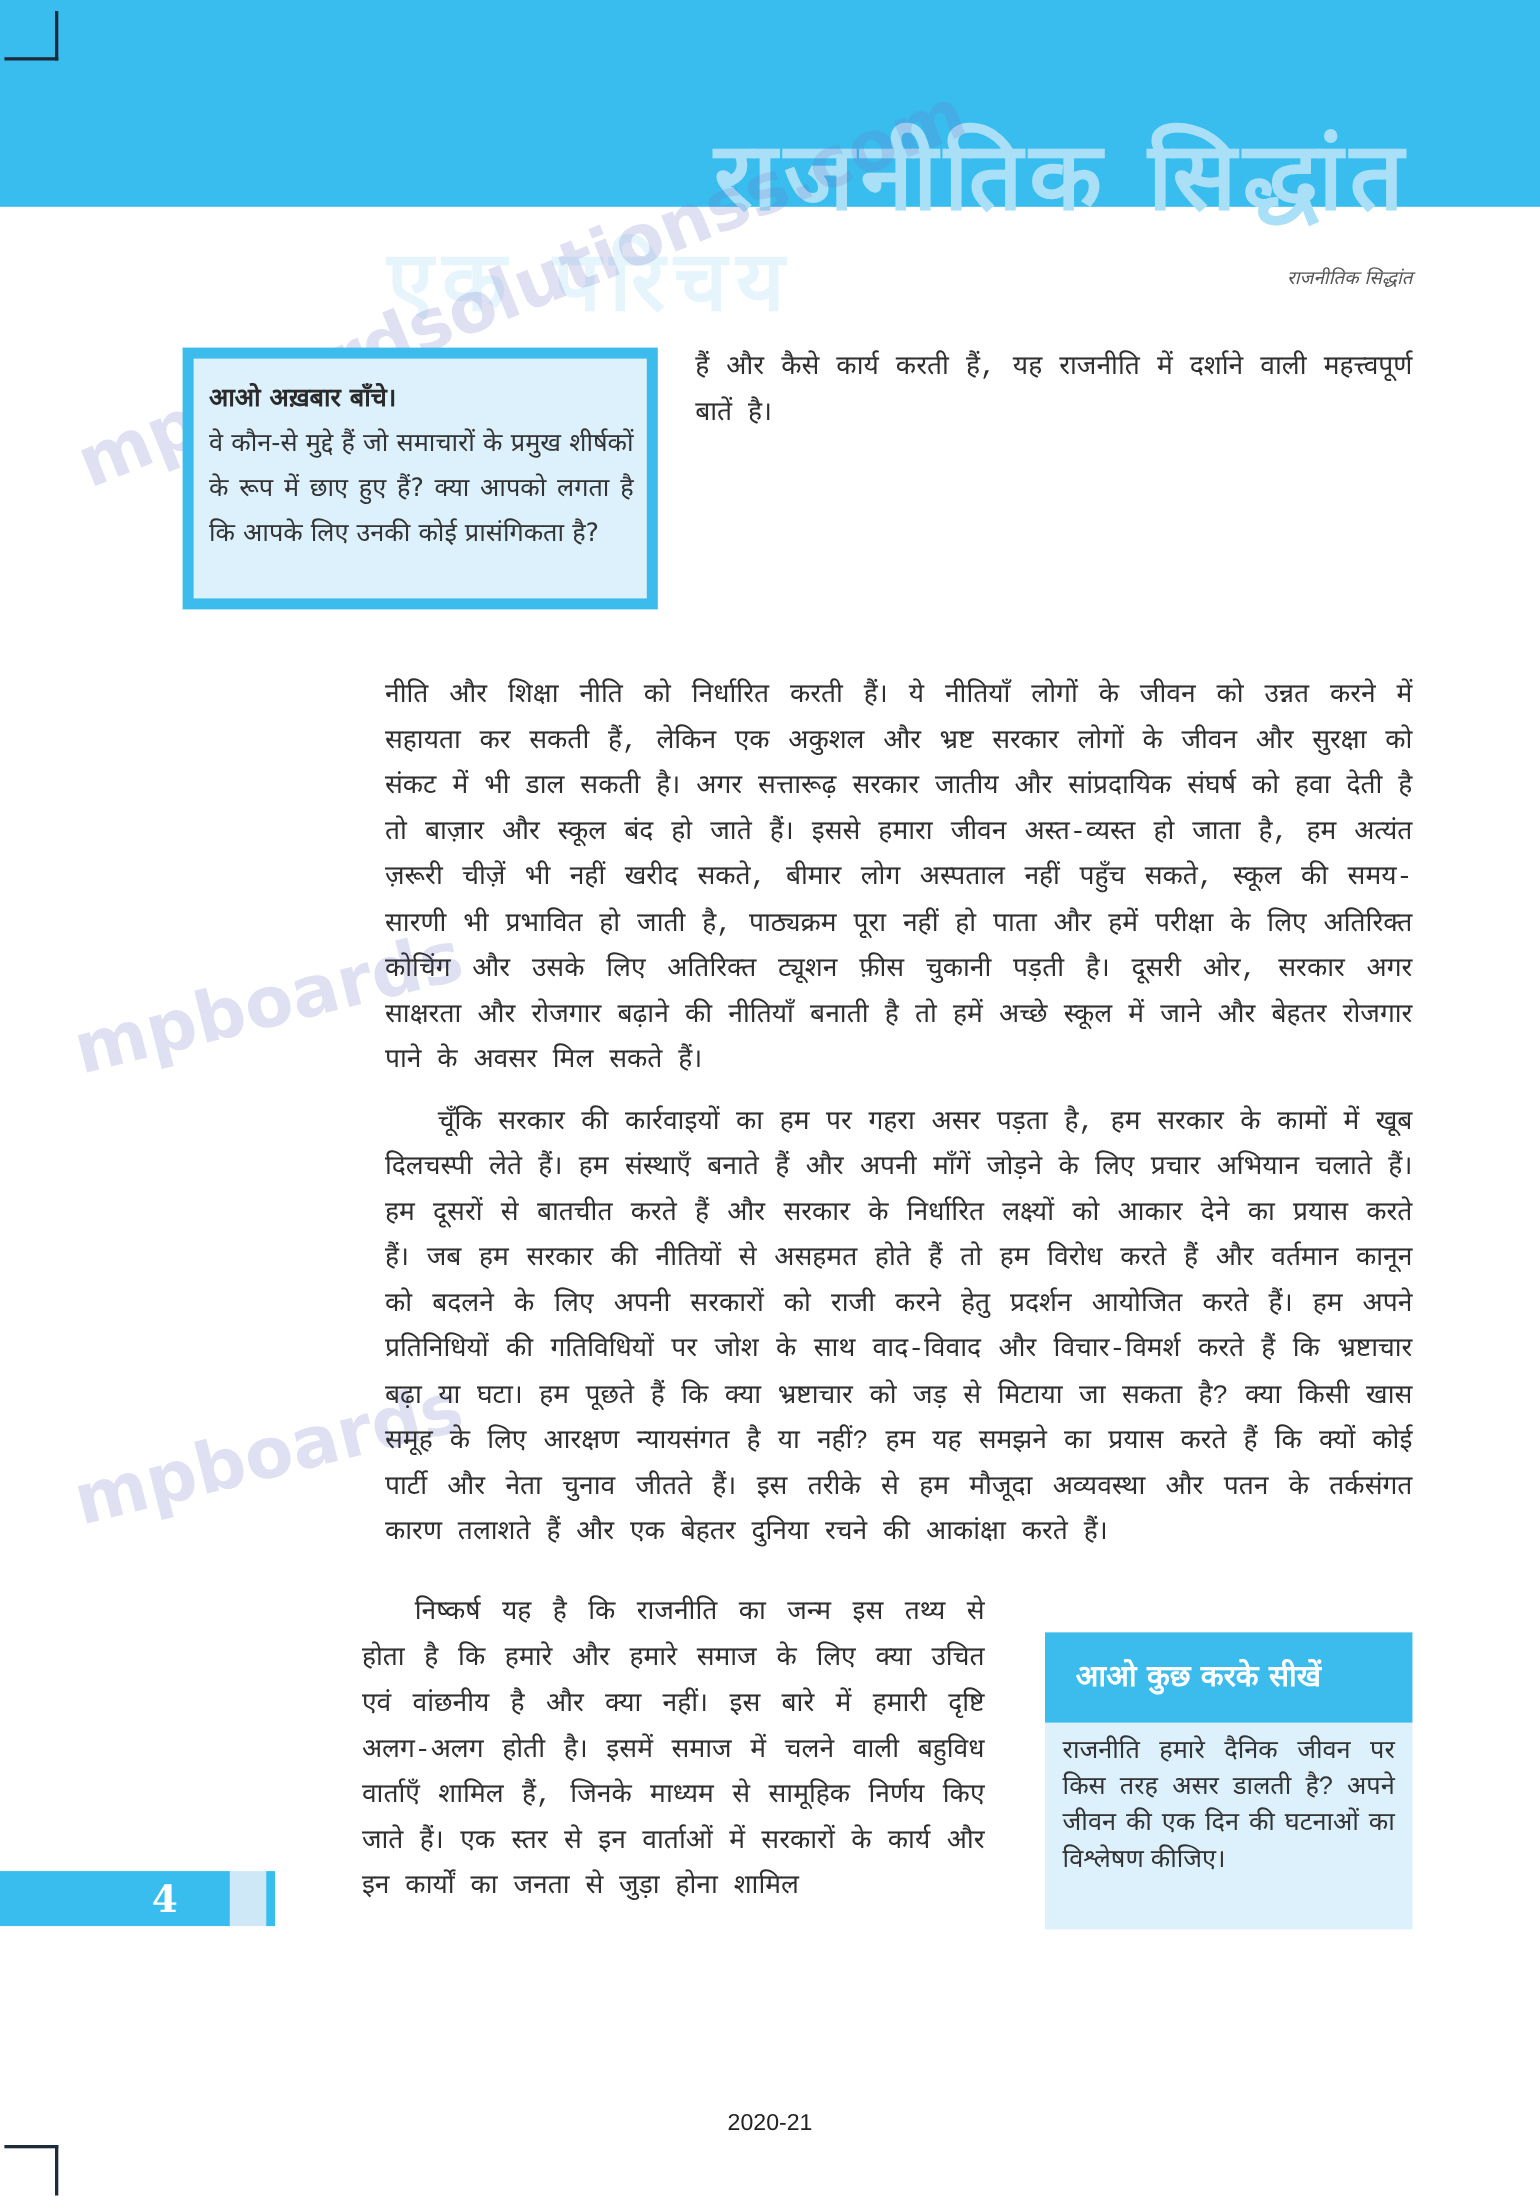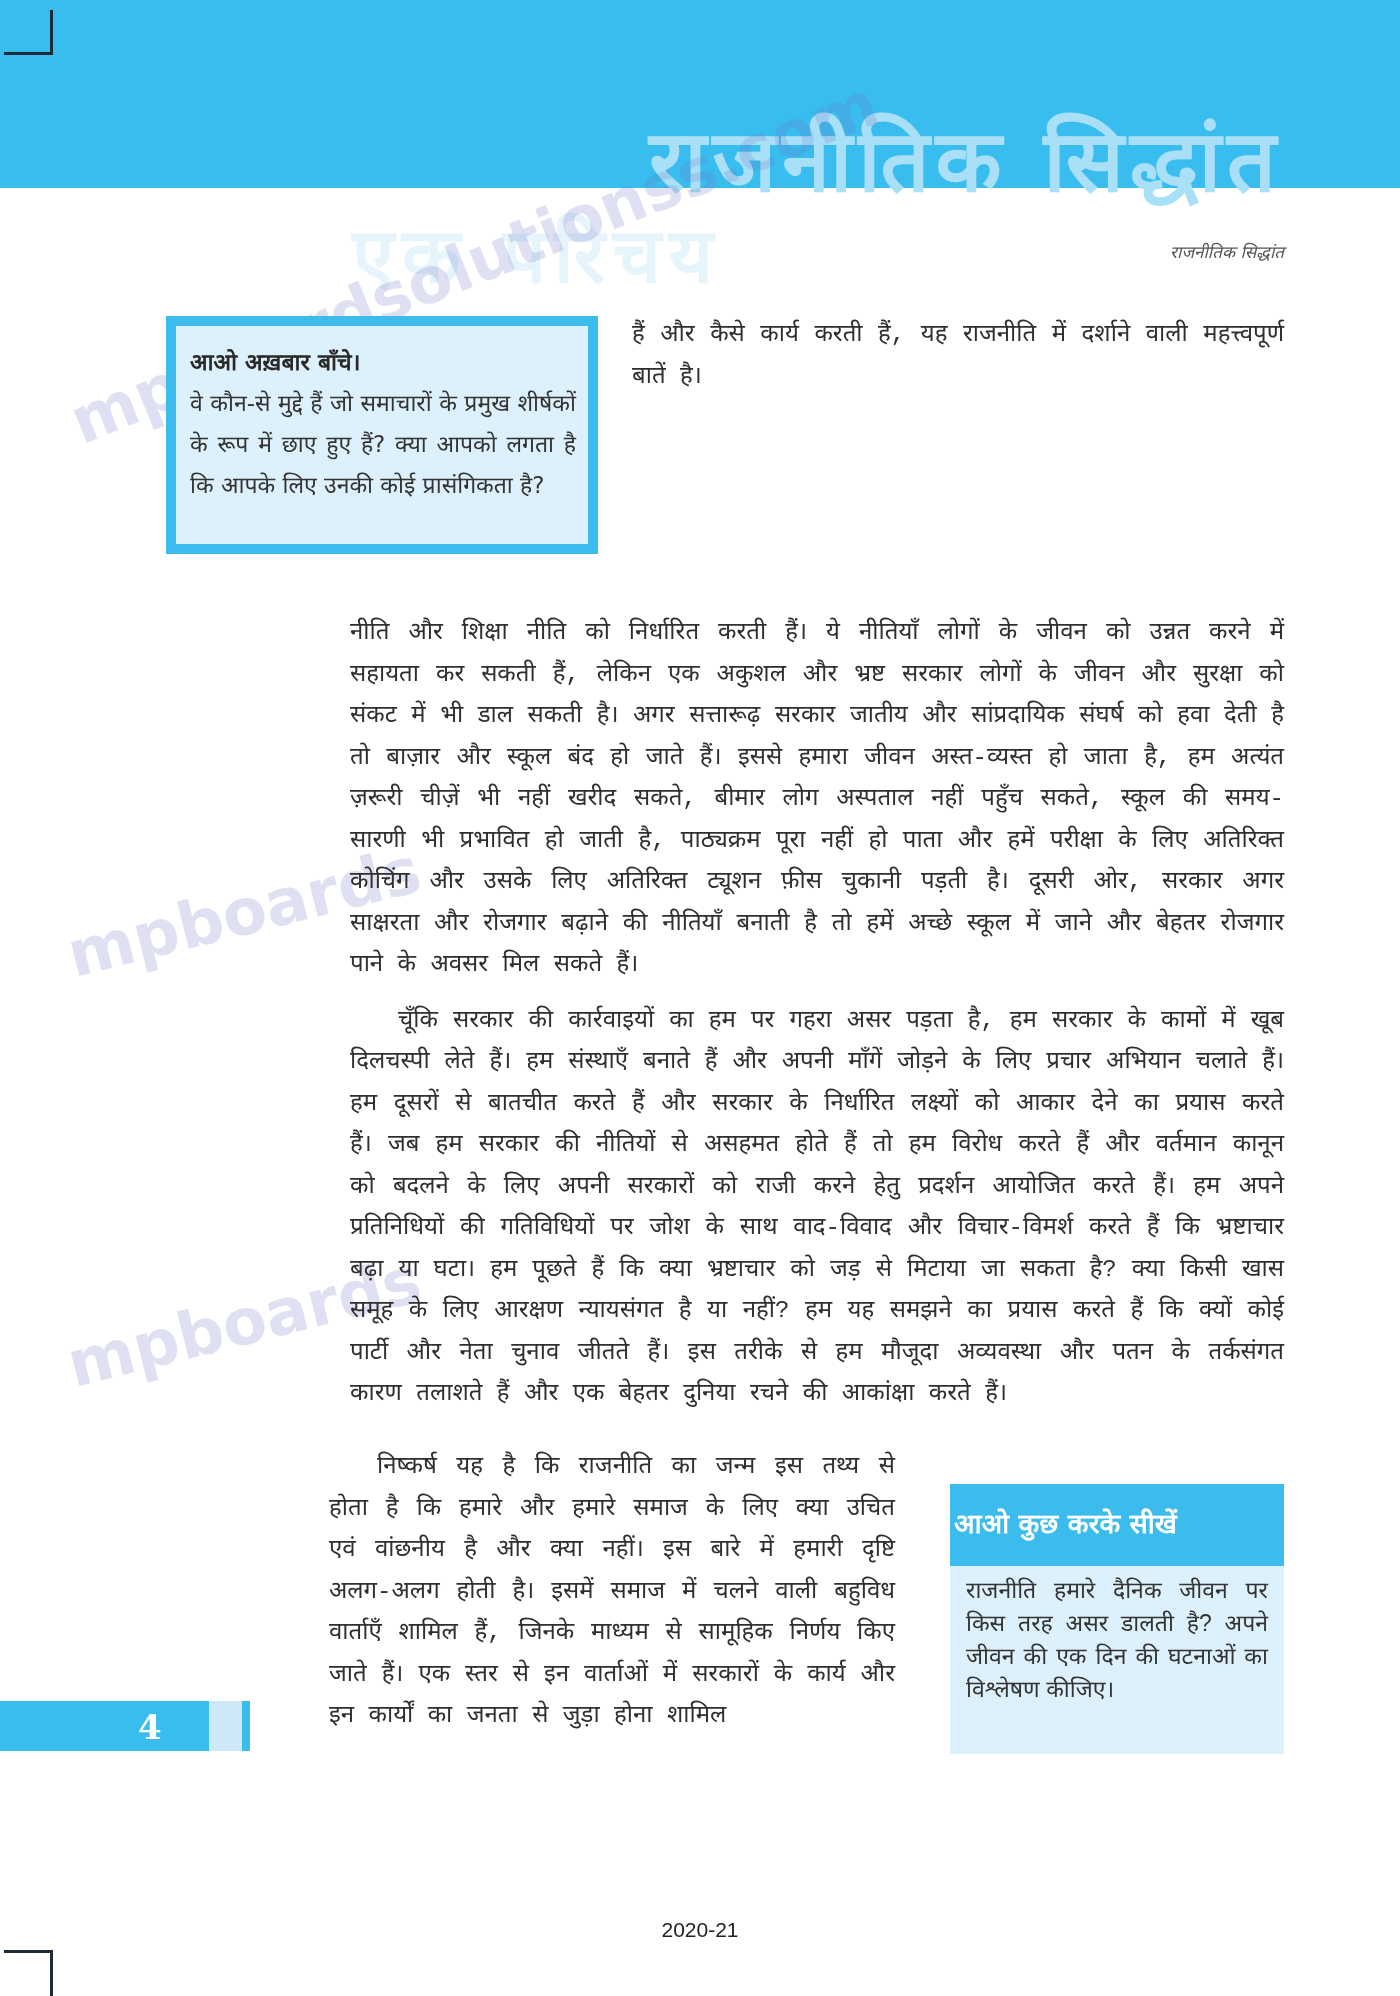--- a/index.html
+++ b/index.html
@@ -69,21 +69,21 @@
   .col-top { left: 632px; top: 314px; width: 652px; }
   .col-main { left: 350px; top: 584px; width: 934px; margin-top: 28px; }
   .col-bottom { left: 329px; top: 1446px; width: 566px; }
 
   .box-right {
     position: absolute; left: 950px; top: 1484px; width: 334px; height: 270px;
     background: #dcf1fb;
   }
   .box-right-header {
     background: #3cbcec; height: 82px; box-sizing: border-box;
-    padding: 20px 16px 0 4px; color: #ffffff; font-weight: bold; font-size: 27px;
+    padding: 20px 16px 0 28px; color: #ffffff; font-weight: bold; font-size: 27px;
     font-family: "DejaVu Sans", sans-serif;
   }
   .box-right-body {
     padding: 8px 16px 0 16px; font-size: 23px; line-height: 33px;
     text-align: justify; color: #333;
     font-family: Liberation Sans, sans-serif;
   }
 
   .page-tab {
     position: absolute; left: 0; top: 1701px; width: 209px; height: 50px;

